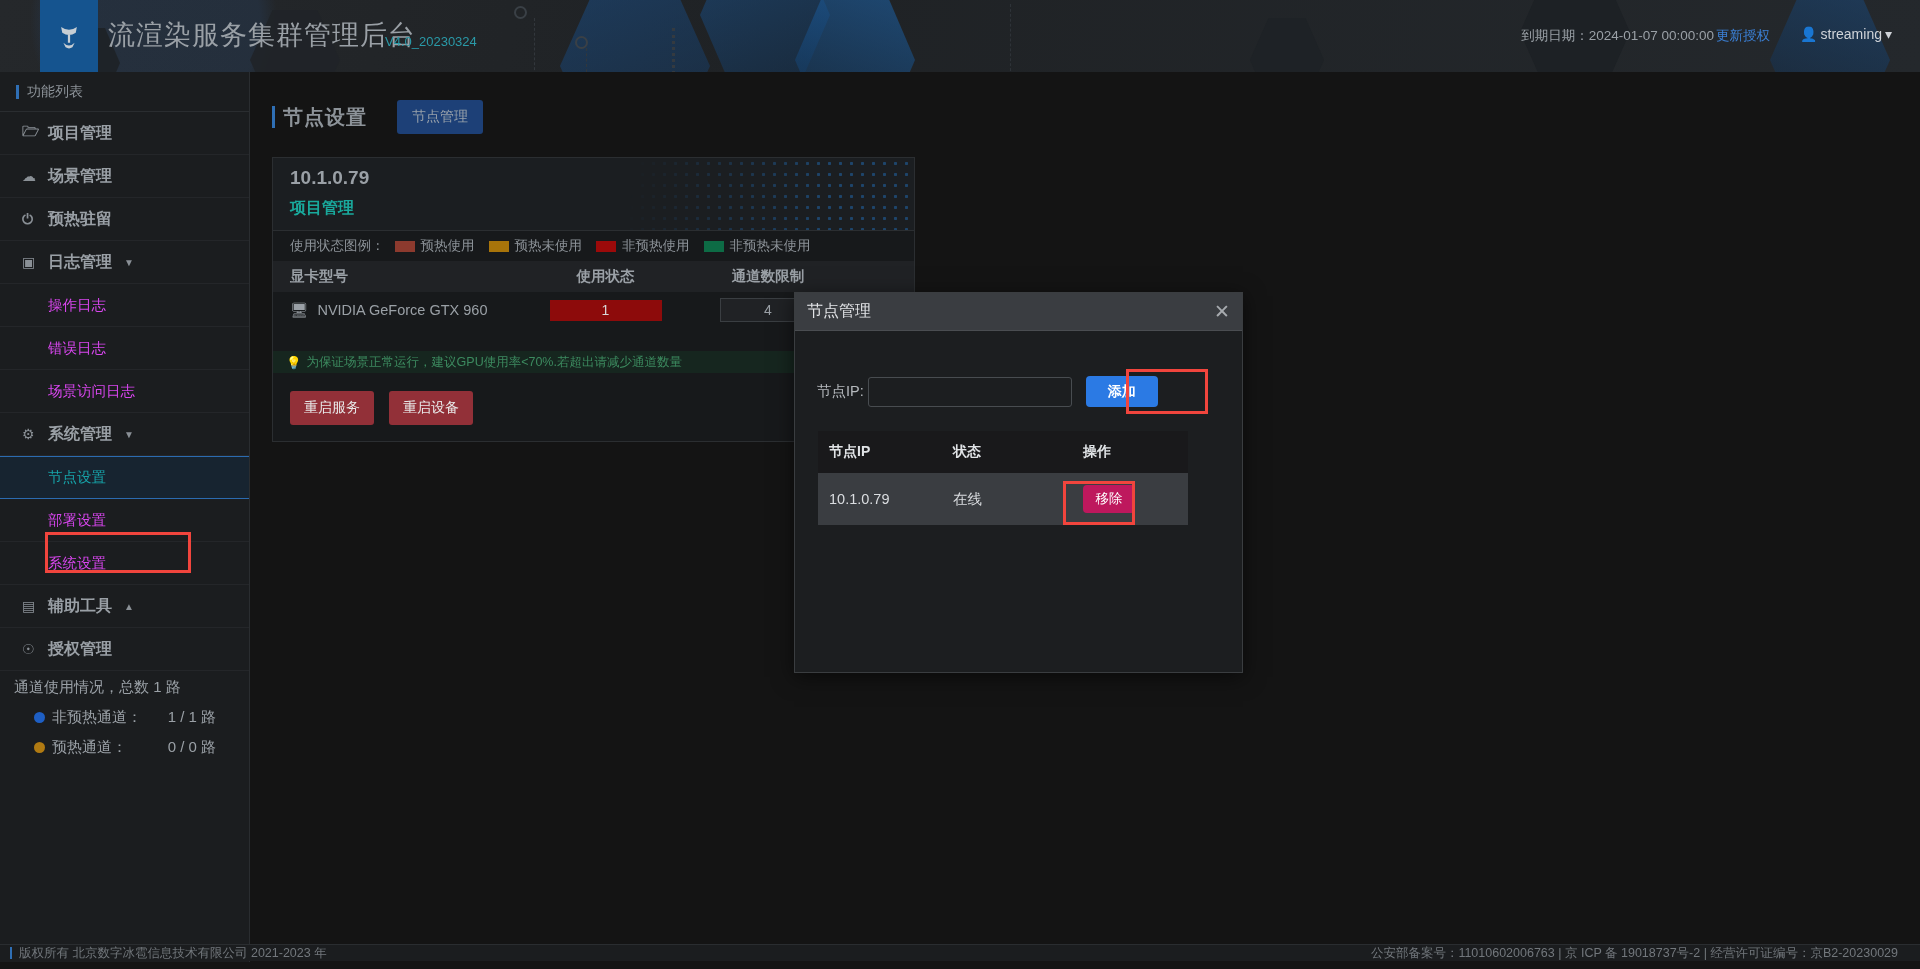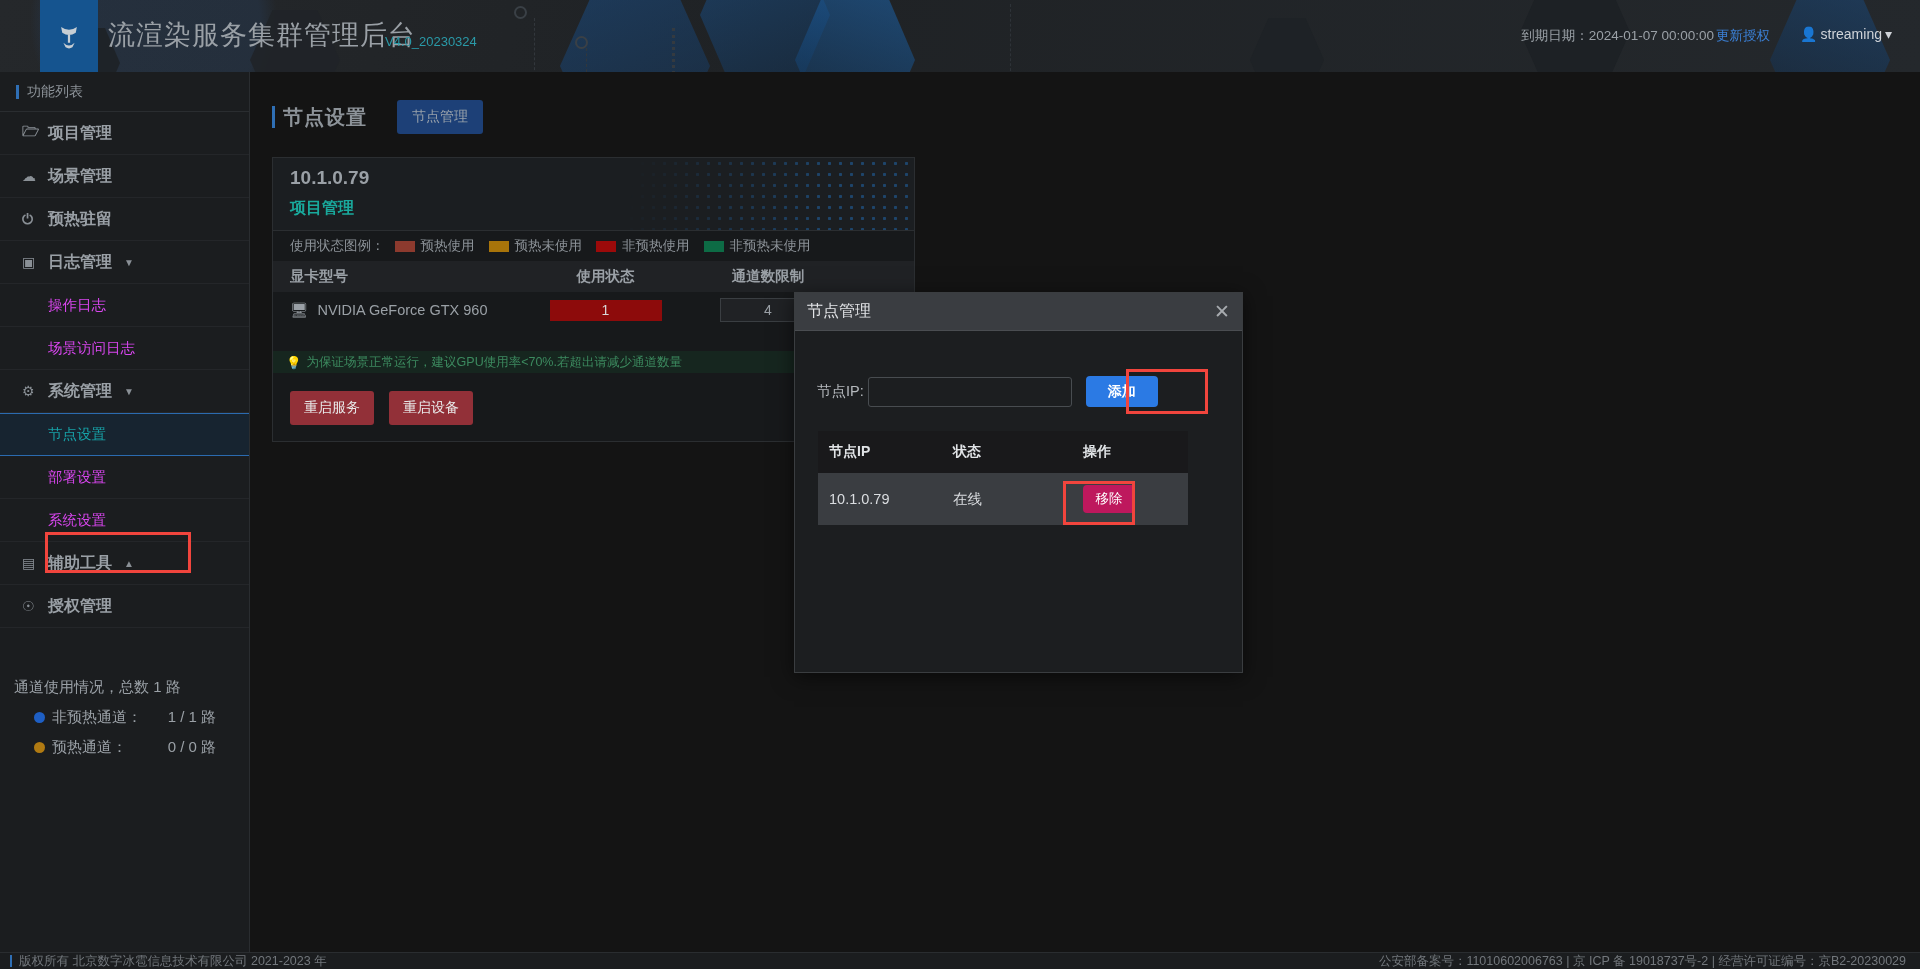--- a/index.html
+++ b/index.html
@@ -194,27 +194,27 @@
   .removebtn {
     width:52px; height:28px; background:#be185d; color:#fff; border:none;
     border-radius:4px; font-size:13.5px; cursor:pointer;
     font-family:"Liberation Sans", sans-serif;
   }
   #hl-remove { position:absolute; left:268px; top:150px; width:72px; height:44px;
                border:3px solid #f1453d; pointer-events:none; }
 
   
   #footer {
-    position:absolute; left:0; bottom:0; width:1920px; height:17px;
+    position:absolute; left:0; bottom:8px; width:1920px; height:17px;
     background:#1b1d1f; border-top:1px solid #2a2d30;
     display:flex; align-items:center; font-size:12.5px; color:#72777c;margin-top:28px;
   }
   #footer-left { display:flex; align-items:center; padding-left:10px; }
   #footer-left .bar { width:2px; height:12px; background:#2f6fb5; margin-right:7px; }
-  #footer-right { margin-left:auto; padding-right:14px; }
+  #footer-right { margin-left:auto; padding-right:22px; }
 </style>
 </head>
 <body>
 
 <div id="app-header">
   <div class="hex hdeco" style="left:560px;top:-18px;width:150px;height:168px;background:linear-gradient(160deg,#1b4e86,#16314f);opacity:.55;"></div>
   <div class="hex hdeco" style="left:700px;top:-60px;width:130px;height:150px;background:linear-gradient(160deg,#1d5c9e,#123050);opacity:.5;"></div>
   <div class="hex hdeco" style="left:795px;top:-10px;width:120px;height:140px;background:linear-gradient(200deg,#1e69b4,#113050);opacity:.55;"></div>
   <div class="hex hdeco" style="left:250px;top:10px;width:90px;height:100px;background:#202428;opacity:.9;"></div>
   <div class="hex hdeco" style="left:60px;top:28px;width:60px;height:70px;background:#1e2226;opacity:.9;"></div>
@@ -265,20 +265,23 @@
     <span class="nicon">⏻</span>
     <span class="lbl">预热驻留</span>
   </div>
   <div class="nav-item group">
     <span class="nicon">▣</span>
     <span class="lbl">日志管理</span>
     <span class="caret">▼</span>
   </div>
   <div class="nav-item child">
     <span class="lbl">操作日志</span>
+  </div>
+  <div class="nav-item child">
+    <span class="lbl">错误日志</span>
   </div>
   <div class="nav-item child">
     <span class="lbl">场景访问日志</span>
   </div>
   <div class="nav-item group">
     <span class="nicon">⚙</span>
     <span class="lbl">系统管理</span>
     <span class="caret">▼</span>
   </div>
   <div class="nav-item child active">

